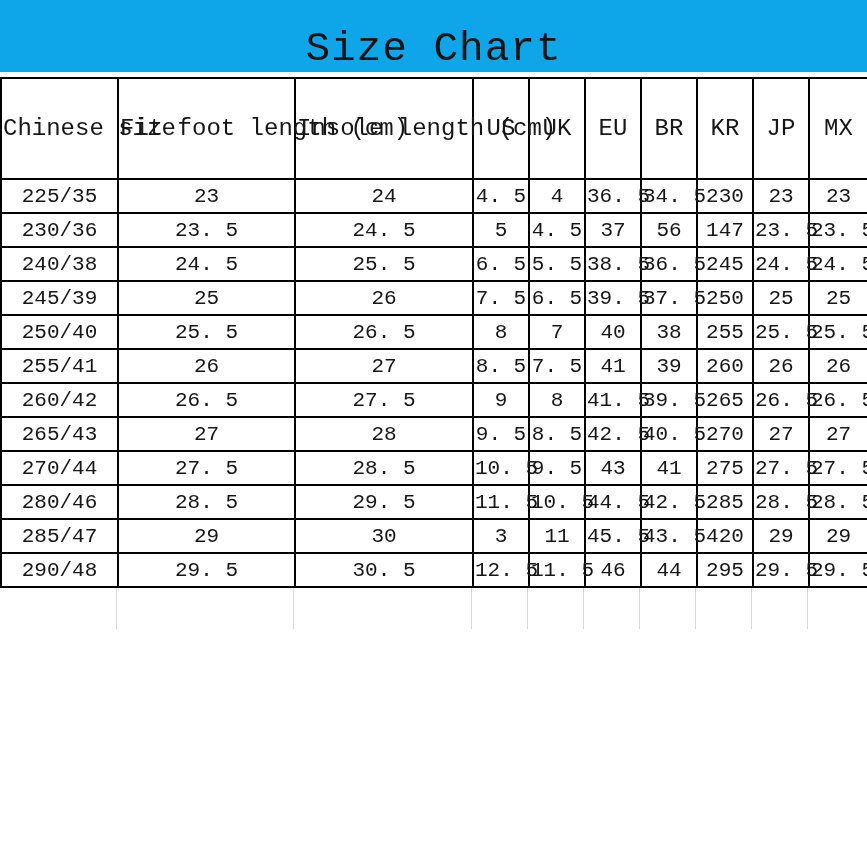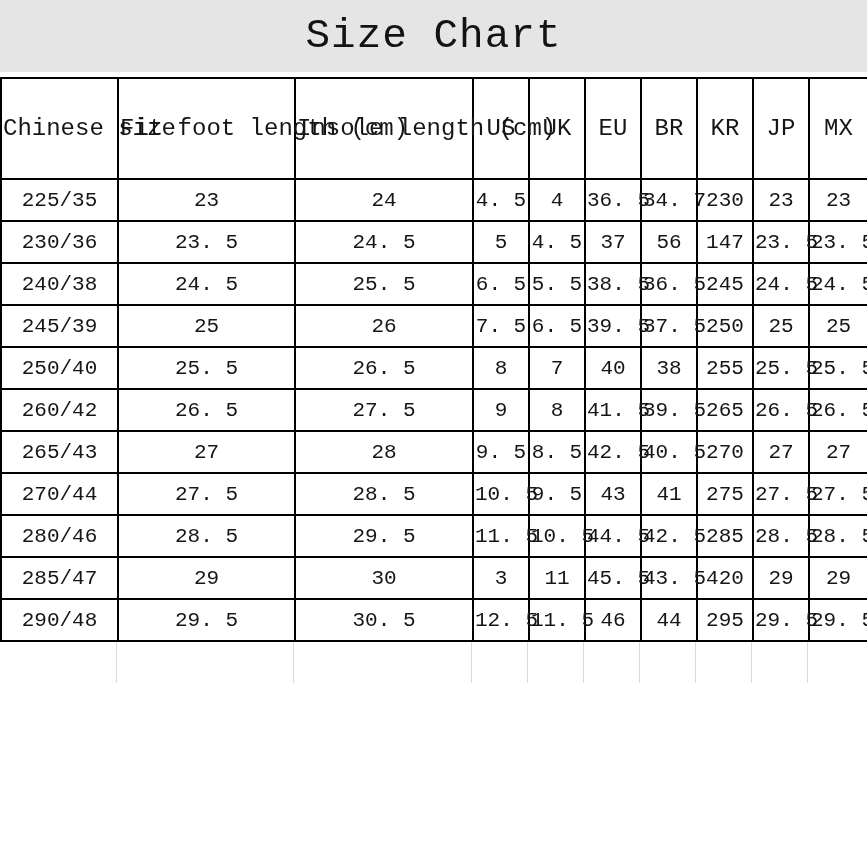--- a/index.html
+++ b/index.html
@@ -8,23 +8,23 @@
     width: 867px;
     height: 867px;
     overflow: hidden;
     background: #ffffff;
     font-family: "Liberation Mono", "DejaVu Sans Mono", monospace;
     color: #161616;
   }
   .banner {
     width: 867px;
     height: 72px;
-    background: #e5e5e5;
+    background: #0ea5e9;
     display: flex;
-    align-items: center;
+    align-items: flex-end;
     justify-content: center;
   }
   .banner-title {
     font-size: 41px;
     font-weight: 400;
     letter-spacing: 1px;
     color: #131313;
   }
   .gap {
     height: 5px;
@@ -44,21 +44,21 @@
     font-weight: 400;
     white-space: nowrap;
     overflow: visible;
   }
   thead tr { height: 101px; }
   thead th {
     font-size: 24px;
     line-height: 1.5;
     white-space: normal;
   }
-  tbody tr { height: 42px; }
+  tbody tr { height: 34px; }
   tbody td { font-size: 21px; }
   
   .ghost-row {
     width: 867px;
     height: 41px;
     display: flex;
   }
   .ghost-cell {
     box-sizing: border-box;
     border-right: 1px solid #d9d9d9;
@@ -108,21 +108,21 @@
       </tr>
   </thead>
   <tbody>
       <tr>
         <td>225/35</td>
         <td>23</td>
         <td>24</td>
         <td>4. 5</td>
         <td>4</td>
         <td>36. 5</td>
-        <td>34. 7</td>
+        <td>34. 5</td>
         <td>230</td>
         <td>23</td>
         <td>23</td>
       </tr>
       <tr>
         <td>230/36</td>
         <td>23. 5</td>
         <td>24. 5</td>
         <td>5</td>
         <td>4. 5</td>
@@ -160,20 +160,32 @@
         <td>250/40</td>
         <td>25. 5</td>
         <td>26. 5</td>
         <td>8</td>
         <td>7</td>
         <td>40</td>
         <td>38</td>
         <td>255</td>
         <td>25. 5</td>
         <td>25. 5</td>
+      </tr>
+      <tr>
+        <td>255/41</td>
+        <td>26</td>
+        <td>27</td>
+        <td>8. 5</td>
+        <td>7. 5</td>
+        <td>41</td>
+        <td>39</td>
+        <td>260</td>
+        <td>26</td>
+        <td>26</td>
       </tr>
       <tr>
         <td>260/42</td>
         <td>26. 5</td>
         <td>27. 5</td>
         <td>9</td>
         <td>8</td>
         <td>41. 5</td>
         <td>39. 5</td>
         <td>265</td>

